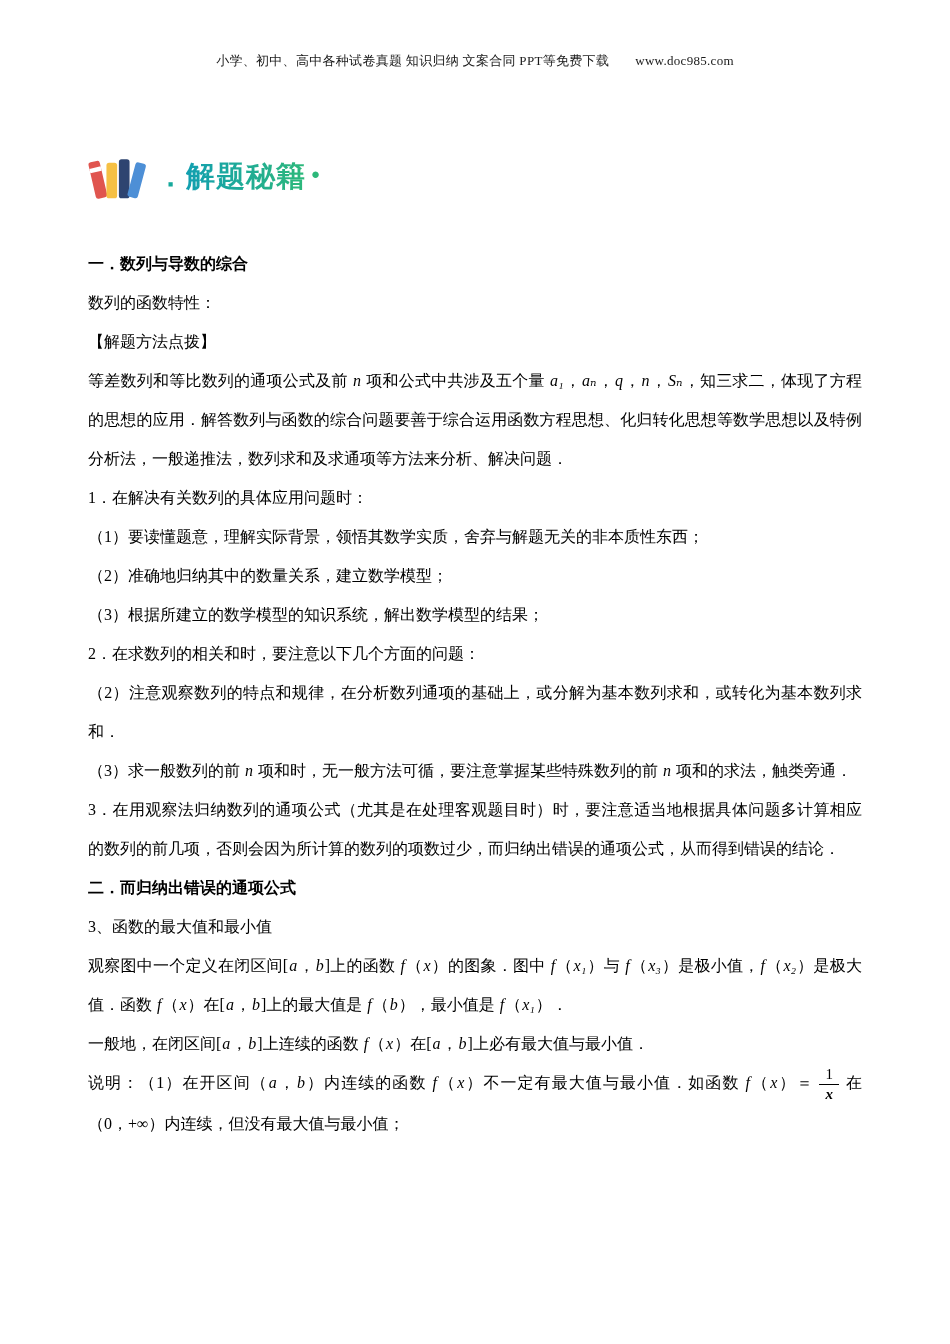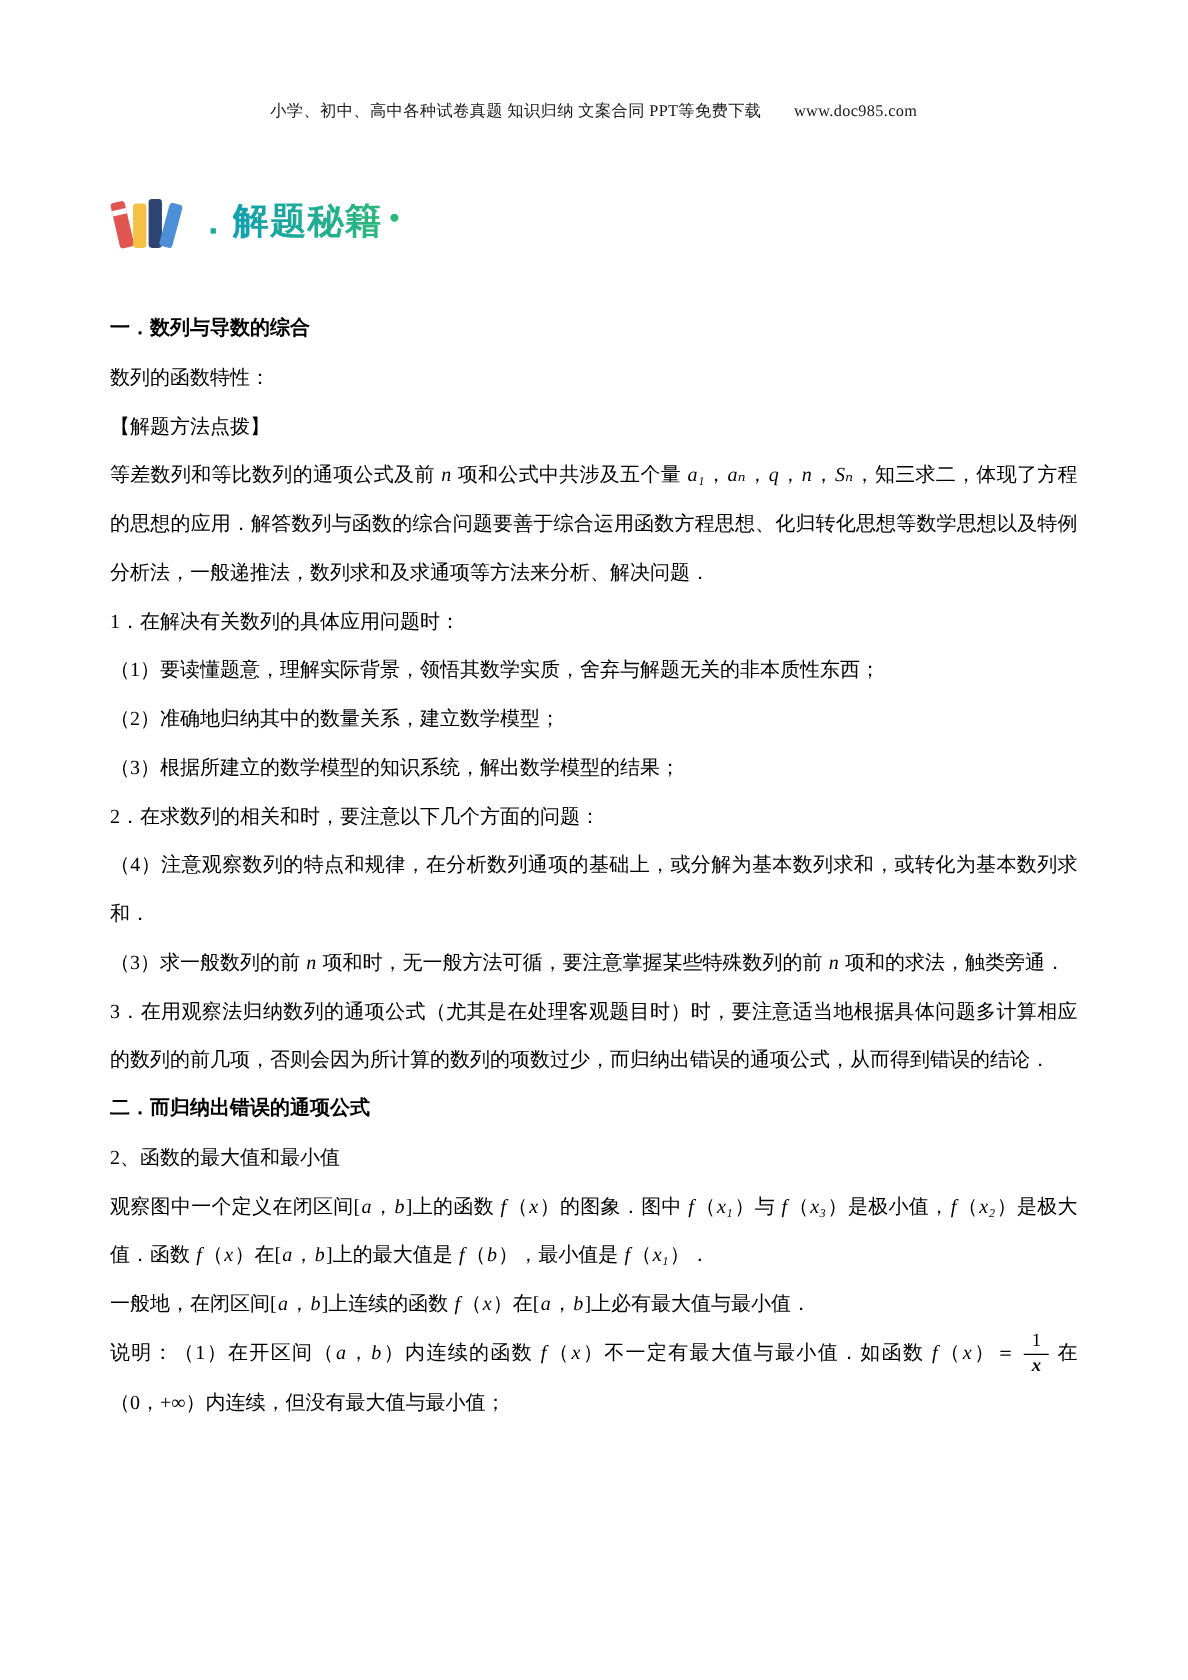--- a/index.html
+++ b/index.html
@@ -8,21 +8,21 @@
     width: 950px;
     height: 1344px;
     position: relative;
     overflow: hidden;
     font-family: "Liberation Serif", "DejaVu Serif", serif;
     color: #000000;
   }
   
   .page-header {
     position: absolute;
-    top: 80px;
+    top: 52px;
     left: 0;
     width: 100%;
     text-align: center;
     font-size: 13px;
     color: #1a1a1a;
     letter-spacing: 0.3px;
     white-space: nowrap;
   }
   .page-header .site-url { margin-left: 26px; }
 
@@ -65,21 +65,21 @@
     top: 244px;
     left: 88px;
     width: 774px;
     font-size: 16px;
     line-height: 39px;
     text-align: justify;
   }
   .doc-par { text-align: justify; }
   .doc-par.heading {
     font-weight: bold;
-    font-family: Liberation Mono, monospace;
+    font-family: Liberation Serif, serif;
     font-size: 16px;
   }
   i.mv {
     font-family: "Liberation Serif", "DejaVu Serif", serif;
     font-style: italic;
     padding: 0 1px;
   }
   .frac {
     display: inline-block;
     text-align: center;
@@ -126,21 +126,21 @@
 <div class="doc-body" id="doc">
     <div class="doc-par heading jtext">一．数列与导数的综合</div>
     <div class="doc-par jtext">数列的函数特性：</div>
     <div class="doc-par jtext">【解题方法点拨】</div>
     <div class="doc-par jtext">等差数列和等比数列的通项公式及前 <i class="mv">n</i> 项和公式中共涉及五个量 <i class="mv">a₁</i>，<i class="mv">aₙ</i>，<i class="mv">q</i>，<i class="mv">n</i>，<i class="mv">Sₙ</i>，知三求二，体现了方程的思想的应用．解答数列与函数的综合问题要善于综合运用函数方程思想、化归转化思想等数学思想以及特例分析法，一般递推法，数列求和及求通项等方法来分析、解决问题．</div>
     <div class="doc-par jtext">1．在解决有关数列的具体应用问题时：</div>
     <div class="doc-par jtext">（1）要读懂题意，理解实际背景，领悟其数学实质，舍弃与解题无关的非本质性东西；</div>
     <div class="doc-par jtext">（2）准确地归纳其中的数量关系，建立数学模型；</div>
     <div class="doc-par jtext">（3）根据所建立的数学模型的知识系统，解出数学模型的结果；</div>
     <div class="doc-par jtext">2．在求数列的相关和时，要注意以下几个方面的问题：</div>
-    <div class="doc-par jtext">（4）注意观察数列的特点和规律，在分析数列通项的基础上，或分解为基本数列求和，或转化为基本数列求和．</div>
+    <div class="doc-par jtext">（2）注意观察数列的特点和规律，在分析数列通项的基础上，或分解为基本数列求和，或转化为基本数列求和．</div>
     <div class="doc-par jtext">（3）求一般数列的前 <i class="mv">n</i> 项和时，无一般方法可循，要注意掌握某些特殊数列的前 <i class="mv">n</i> 项和的求法，触类旁通．</div>
     <div class="doc-par jtext">3．在用观察法归纳数列的通项公式（尤其是在处理客观题目时）时，要注意适当地根据具体问题多计算相应的数列的前几项，否则会因为所计算的数列的项数过少，而归纳出错误的通项公式，从而得到错误的结论．</div>
     <div class="doc-par heading jtext">二．而归纳出错误的通项公式</div>
-    <div class="doc-par jtext">2、函数的最大值和最小值</div>
+    <div class="doc-par jtext">3、函数的最大值和最小值</div>
     <div class="doc-par jtext">观察图中一个定义在闭区间[<i class="mv">a</i>，<i class="mv">b</i>]上的函数 <i class="mv">f</i>（<i class="mv">x</i>）的图象．图中 <i class="mv">f</i>（<i class="mv">x₁</i>）与 <i class="mv">f</i>（<i class="mv">x₃</i>）是极小值，<i class="mv">f</i>（<i class="mv">x₂</i>）是极大值．函数 <i class="mv">f</i>（<i class="mv">x</i>）在[<i class="mv">a</i>，<i class="mv">b</i>]上的最大值是 <i class="mv">f</i>（<i class="mv">b</i>），最小值是 <i class="mv">f</i>（<i class="mv">x₁</i>）．</div>
     <div class="doc-par jtext">一般地，在闭区间[<i class="mv">a</i>，<i class="mv">b</i>]上连续的函数 <i class="mv">f</i>（<i class="mv">x</i>）在[<i class="mv">a</i>，<i class="mv">b</i>]上必有最大值与最小值．</div>
     <div class="doc-par"><span class="jtext">说明：（1）在开区间（<i class="mv">a</i>，<i class="mv">b</i>）内连续的函数 <i class="mv">f</i>（<i class="mv">x</i>）不一定有最大值与最小值．如函数 <i class="mv">f</i>（<i class="mv">x</i>）＝</span><span class="frac"><span class="jtext num">1</span><span class="jtext den"><i class="mv">x</i></span></span><span class="jtext">在</span><span class="jtext">（0，+∞）内连续，但没有最大值与最小值；</span></div>
   </div>
 
 </body></html>

